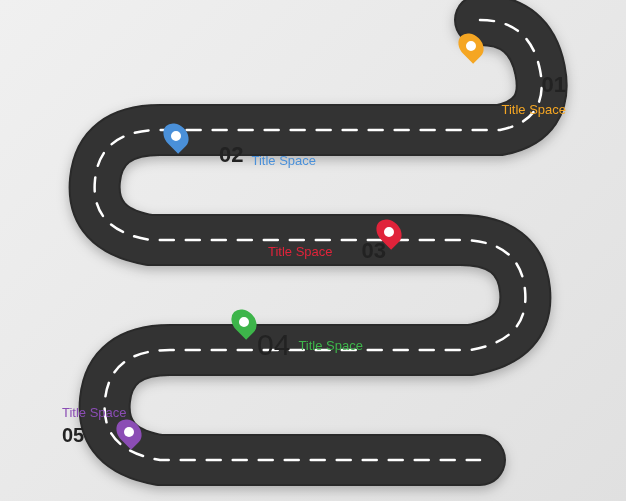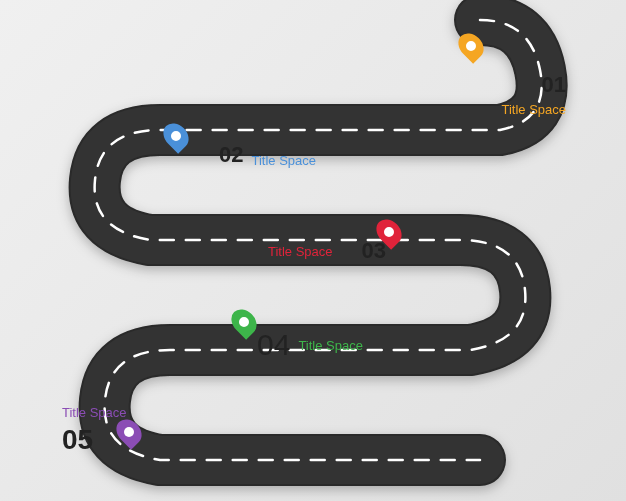--- a/index.html
+++ b/index.html
@@ -161,20 +161,20 @@
     <span class="step-num" style="color: #222; font-size:30px; font-weight:normal;">04</span>
     <span class="step-title" style="color: #3db54a; margin-left:4px;">Title Space</span>
   </div>
 
   <div class="pin" style="left: 233px; top: 308px;">
     <div class="pin-icon" style="background: #3db54a;"></div>
   </div>
 
   <div class="label-group" style="left: 62px; top: 405px; flex-direction: column; align-items: flex-start;">
     <span class="step-title" style="color: #8b4db5;">Title Space</span>
-    <span class="step-num" style="color: #222; font-size:28px; font-weight:bold;">05</span>
+    <span class="step-num" style="color: #222; font-size:20px; font-weight:bold;">05</span>
   </div>
 
   <div class="pin" style="left: 118px; top: 418px;">
     <div class="pin-icon" style="background: #8b4db5;"></div>
   </div>
 
 </div>
 
 </body></html>

